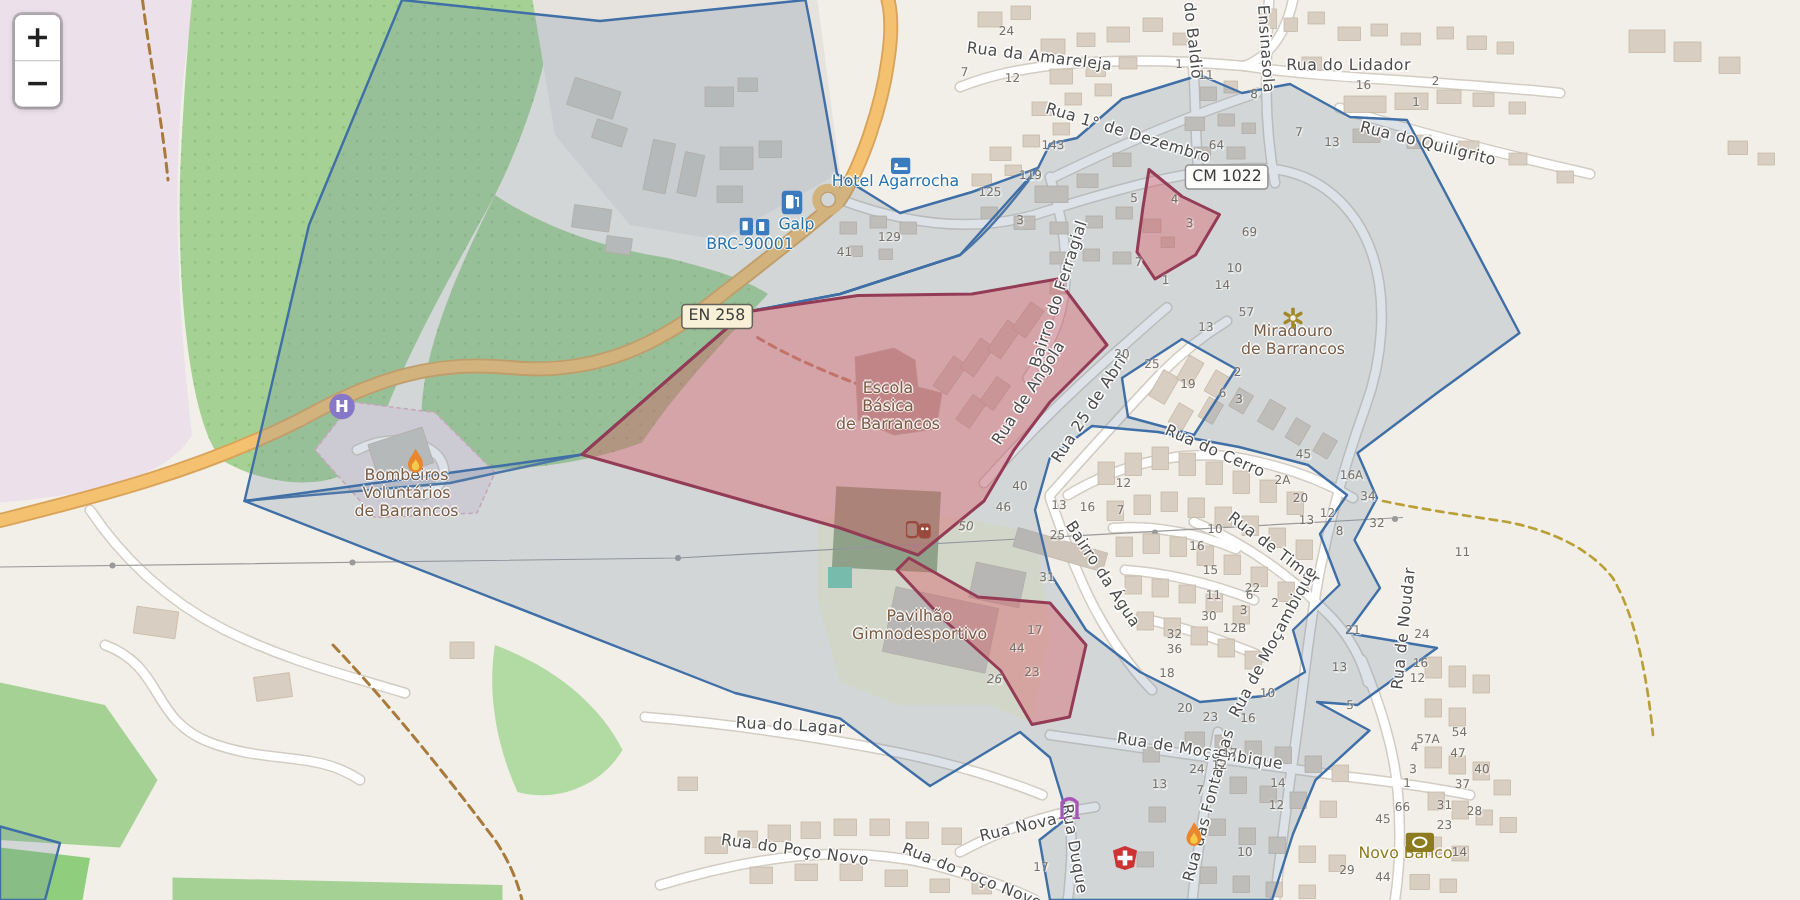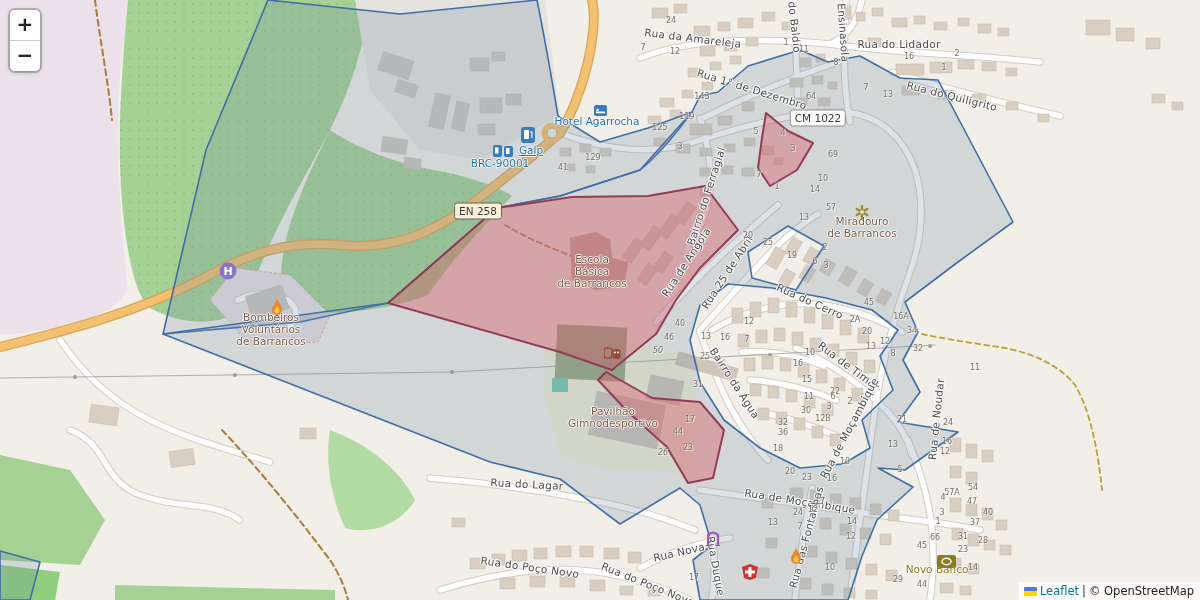--- a/index.html
+++ b/index.html
@@ -375,21 +375,21 @@
         <span class="lbl street" style="left: 800px; top: 501px; transform: translate(-50%, -50%) rotate(9deg);">Rua de Moçambique</span>
         <span class="lbl street" style="left: 679px; top: 552px; transform: translate(-50%, -50%) rotate(-13deg);">Rua Nova</span>
         <span class="lbl street" style="left: 716px; top: 566px; transform: translate(-50%, -50%) rotate(80deg);">Rua Duque</span>
         <span class="lbl street" style="left: 530px; top: 567px; transform: translate(-50%, -50%) rotate(8deg);">Rua do Poço Novo</span>
         <span class="lbl street" style="left: 648px; top: 584px; transform: translate(-50%, -50%) rotate(22deg);">Rua do Poço Novo</span>
         <span class="lbl street" style="left: 806px; top: 537px; transform: translate(-50%, -50%) rotate(-75deg);">Rua das Fontanhas</span>
       </div>
   <div>
 
   <span class="lbl poi blue" style="left: 597px; top: 121px; transform: translate(-50%, -50%);">Hotel Agarrocha</span>
-        <span class="lbl poi blue" style="left: 531px; top: 150px; transform: translate(-50%, -50%); text-decoration: underline;">Galp</span>
+        <span class="lbl poi blue" style="left: 531px; top: 150px; transform: translate(-50%, -50%);">Galp</span>
         <span class="lbl poi blue" style="left: 500px; top: 163px; transform: translate(-50%, -50%);">BRC-90001</span>
         <span class="lbl poi brown" style="left: 592px; top: 271px; transform: translate(-50%, -50%);">Escola
 Básica
 de Barrancos</span>
         <span class="lbl poi brown" style="left: 862px; top: 227px; transform: translate(-50%, -50%);">Miradouro
 de Barrancos</span>
         <span class="lbl poi brown" style="left: 271px; top: 329px; transform: translate(-50%, -50%);">Bombeiros
 Voluntários
 de Barrancos</span>
         <span class="lbl poi brown" style="left: 613px; top: 417px; transform: translate(-50%, -50%);">Pavilhão
@@ -439,21 +439,21 @@
         <span class="lbl hn" style="left: 867px; top: 332px; transform: translate(-50%, -50%);">20</span>
         <span class="lbl hn" style="left: 885px; top: 342px; transform: translate(-50%, -50%);">12</span>
         <span class="lbl hn" style="left: 871px; top: 347px; transform: translate(-50%, -50%);">13</span>
         <span class="lbl hn" style="left: 893px; top: 354px; transform: translate(-50%, -50%);">8</span>
         <span class="lbl hn" style="left: 749px; top: 322px; transform: translate(-50%, -50%);">12</span>
         <span class="lbl hn" style="left: 706px; top: 337px; transform: translate(-50%, -50%);">13</span>
         <span class="lbl hn" style="left: 725px; top: 338px; transform: translate(-50%, -50%);">16</span>
         <span class="lbl hn" style="left: 747px; top: 340px; transform: translate(-50%, -50%);">7</span>
         <span class="lbl hn" style="left: 680px; top: 324px; transform: translate(-50%, -50%);">40</span>
         <span class="lbl hn" style="left: 669px; top: 338px; transform: translate(-50%, -50%);">46</span>
-        <span class="lbl hn" style="left: 658px; top: 351px; transform: translate(-50%, -50%); font-style: italic;">50</span>
+        <span class="lbl hn" style="left: 644px; top: 351px; transform: translate(-50%, -50%); font-style: italic;">50</span>
         <span class="lbl hn" style="left: 705px; top: 357px; transform: translate(-50%, -50%);">25</span>
         <span class="lbl hn" style="left: 698px; top: 385px; transform: translate(-50%, -50%);">31</span>
         <span class="lbl hn" style="left: 810px; top: 353px; transform: translate(-50%, -50%);">10</span>
         <span class="lbl hn" style="left: 798px; top: 364px; transform: translate(-50%, -50%);">16</span>
         <span class="lbl hn" style="left: 807px; top: 380px; transform: translate(-50%, -50%);">15</span>
         <span class="lbl hn" style="left: 835px; top: 392px; transform: translate(-50%, -50%);">22</span>
         <span class="lbl hn" style="left: 809px; top: 397px; transform: translate(-50%, -50%);">11</span>
         <span class="lbl hn" style="left: 786px; top: 411px; transform: translate(-50%, -50%); margin-left: 20px;">30</span>
         <span class="lbl hn" style="left: 783px; top: 423px; transform: translate(-50%, -50%);">32</span>
         <span class="lbl hn" style="left: 783px; top: 433px; transform: translate(-50%, -50%);">36</span>
@@ -582,17 +582,14 @@
           <path d="M7,7 C8,9 9.5,10 9.5,12 A2.5,2.5 0 0 1 4.5,12 C4.5,10 6,9.5 7,7 Z" fill="#f7c948"></path>
         </svg>
       </span>
 </div>
 
 <div class="zoomctl">
   <a>+</a>
   <a>−</a>
 </div>
 
-<div class="attribution">
-  <span class="flag"></span><a class="leaf">Leaflet</a><span class="sep">|</span><a class="osm">© OpenStreetMap</a>
+
 </div>
 
-</div>
-
 </body></html>

